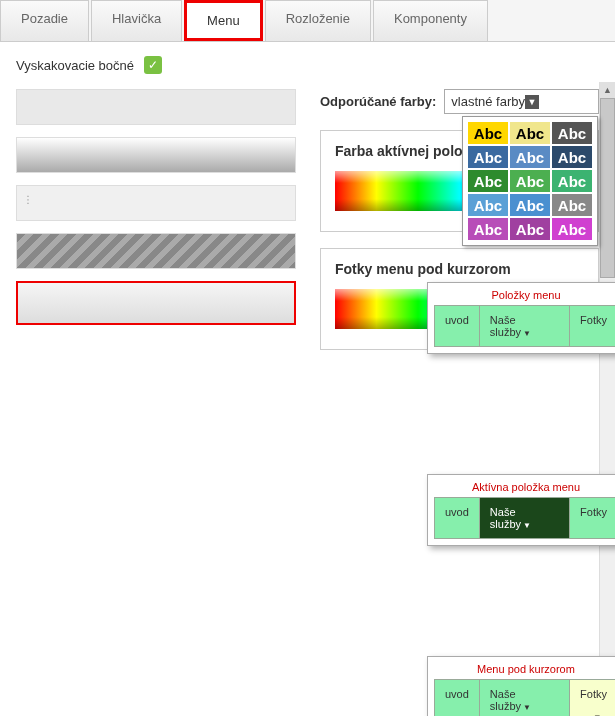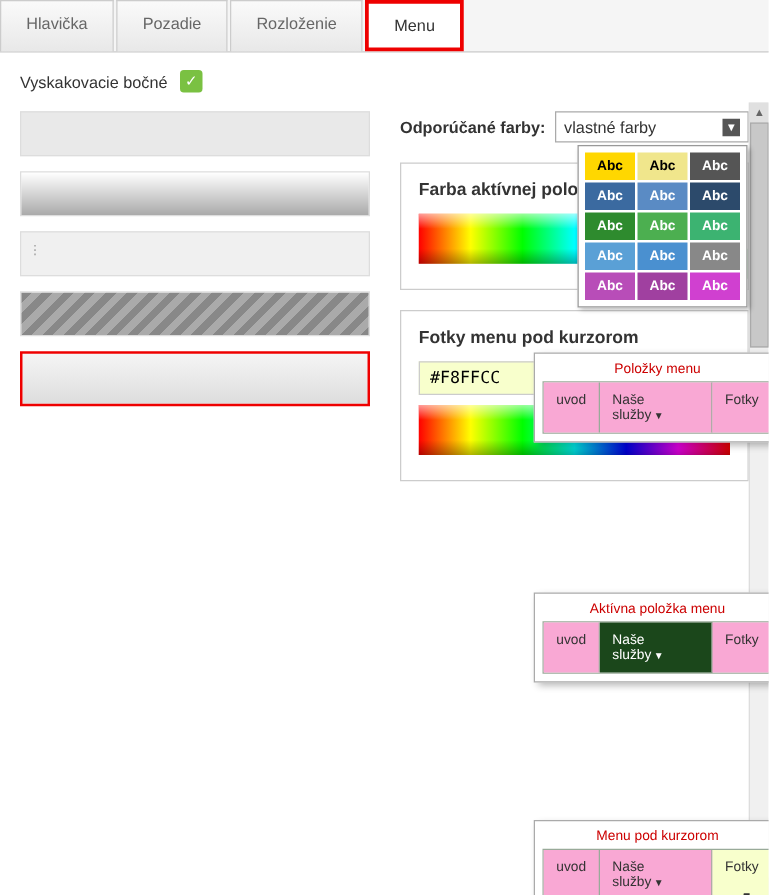--- a/index.html
+++ b/index.html
@@ -16,57 +16,58 @@
 .section-label { font-weight: bold; margin-bottom: 14px; }
 .texture-list { display: flex; flex-direction: column; gap: 12px; }
 .texture { height: 36px; border: 1px solid #ddd; }
 .t1 { background: #e9e9e9; }
 .t2 { background: linear-gradient(#fff,#aaa); }
 .t3 { background: #f0f0f0; position: relative; }
 .t3::after { content: "⋮"; position: absolute; left: 6px; top: 8px; color: #999; font-size: 10px; }
 .t4 { background: repeating-linear-gradient(135deg,#888,#888 6px,#aaa 6px,#aaa 12px); }
 .t5 { background: linear-gradient(#f5f5f5,#ddd); border: 2px solid #e00; height: 44px; }
 .rec-row { display: flex; align-items: center; gap: 8px; margin-bottom: 10px; }
-.dropdown { flex: 1; border: 1px solid #aaa; padding: 4px 6px; background: #fff; position: relative; display: flex; justify-content: space-between; align-items: center; }
+.dropdown { flex: 1; border: 1px solid #aaa; padding: 4px 6px; background: #fff; position: relative; display: flex; align-items: center; }
 .dd-arrow { width: 14px; height: 14px; background: #555; display: flex; align-items: center; justify-content: center; color: #fff; font-size: 9px; }
 .swatch-panel { position: absolute; right: 0; top: 26px; background: #fff; border: 1px solid #999; padding: 4px; z-index: 50; box-shadow: 2px 2px 4px rgba(0,0,0,0.3); }
 .swatch-row { display: flex; }
-.swatch { width: 40px; height: 22px; margin: 1px; display: flex; align-items: center; justify-content: center; font-size: 11px; font-weight: bold; color: #fff; }
+.swatch { width: 40px; height: 22px; margin: 1px; display: flex; align-items: center; justify-content: center; font-size: 15px; font-weight: bold; color: #fff; }
 .color-section { border: 1px solid #ccc; margin-top: 16px; padding: 12px 14px 20px 14px; position: relative; background: #fff; }
 .color-section h4 { font-size: 14px; font-weight: bold; margin-bottom: 12px; }
 .color-input { border: 1px solid #ccc; padding: 5px 8px; width: 160px; margin-bottom: 8px; font-family: monospace; }
 .ci1 { background: #DCF26B; }
 .ci2 { background: #1B471B; color: #fff; }
 .ci3 { background: #F8FFCC; }
 .spectrum { height: 40px; background: linear-gradient(to right, red, yellow, lime, cyan, blue, magenta, red); position: relative; }
 .spectrum::after { content: ""; position: absolute; inset: 0; background: linear-gradient(to bottom, rgba(255,255,255,0.6), transparent 30%, transparent 70%, rgba(0,0,0,0.3)); }
 .cross { position: absolute; font-size: 16px; font-weight: bold; }
 .preview { position: absolute; right: -10px; background: #fff; border: 1px solid #aaa; box-shadow: 3px 3px 6px rgba(0,0,0,0.3); padding: 6px; z-index: 40; width: 198px; }
 .preview-title { color: #c00; font-size: 11px; text-align: center; margin-bottom: 4px; }
 .menu-demo { display: flex; border: 1px solid #9a9; }
-.menu-item { padding: 8px 10px; font-size: 11px; border-right: 1px solid #9a9; background: #f9a8d4; color: #333; position: relative; }
+.menu-item { padding: 8px 10px; font-size: 11px; border-right: 1px solid #9a9; background: #86efac; color: #333; position: relative; }
 .menu-item:last-child { border-right: none; }
 .menu-item.dark { background: #1B471B; color: #fff; }
 .menu-item.light { background: #F8FFCC; }
 .caret { font-size: 8px; margin-left: 2px; }
 .scrollbar { position: absolute; right: 0; top: 40px; width: 16px; bottom: 0; background: #f0f0f0; border-left: 1px solid #ddd; }
 .sb-up, .sb-down { height: 16px; background: #e0e0e0; display: flex; align-items: center; justify-content: center; font-size: 9px; color: #666; }
 .sb-down { position: absolute; bottom: 0; width: 100%; }
 .sb-thumb { position: absolute; top: 16px; width: 100%; height: 180px; background: #c8c8c8; border: 1px solid #aaa; }
 .sq { position: absolute; right: 0; width: 22px; height: 24px; }
 .cursor { position: absolute; font-size: 16px; }
 </style>
 </head>
 <body>
 
 <div class="tabs">
+  <div class="tab">Pozadie</div>
   <div class="tab">Hlavička</div>
-  <div class="tab">Pozadie</div>
+  <div class="tab active">Menu</div>
   <div class="tab">Rozloženie</div>
-  <div class="tab active">Menu</div>
+  <div class="tab">Komponenty</div>
 </div>
 
 <div class="content">
 
   <div class="row-check">
     <span>Vyskakovacie bočné</span>
     <span class="check">✓</span>
   </div>
 
   <div class="columns">
@@ -118,21 +119,20 @@
 
 
       <div class="color-section">
         <h4>Farba aktívnej položky menu</h4>
         <div class="spectrum"></div>
         <div class="sq" style="top:68px;background:#4CAF50"></div>
       </div>
 
       <div class="color-section">
         <h4>Fotky menu pod kurzorom</h4>
-        <input class="color-input ci3" value="#F8FFCC" style="">
         <div class="spectrum"></div>
         <div class="sq" style="top:68px;background:#fff;border:1px solid #ccc">
           <span style="position:absolute;right:-2px;top:4px;font-size:9px">▶</span>
         </div>
       </div>
 
     </div>
   </div>
 
   <div class="preview" style="top:240px">

